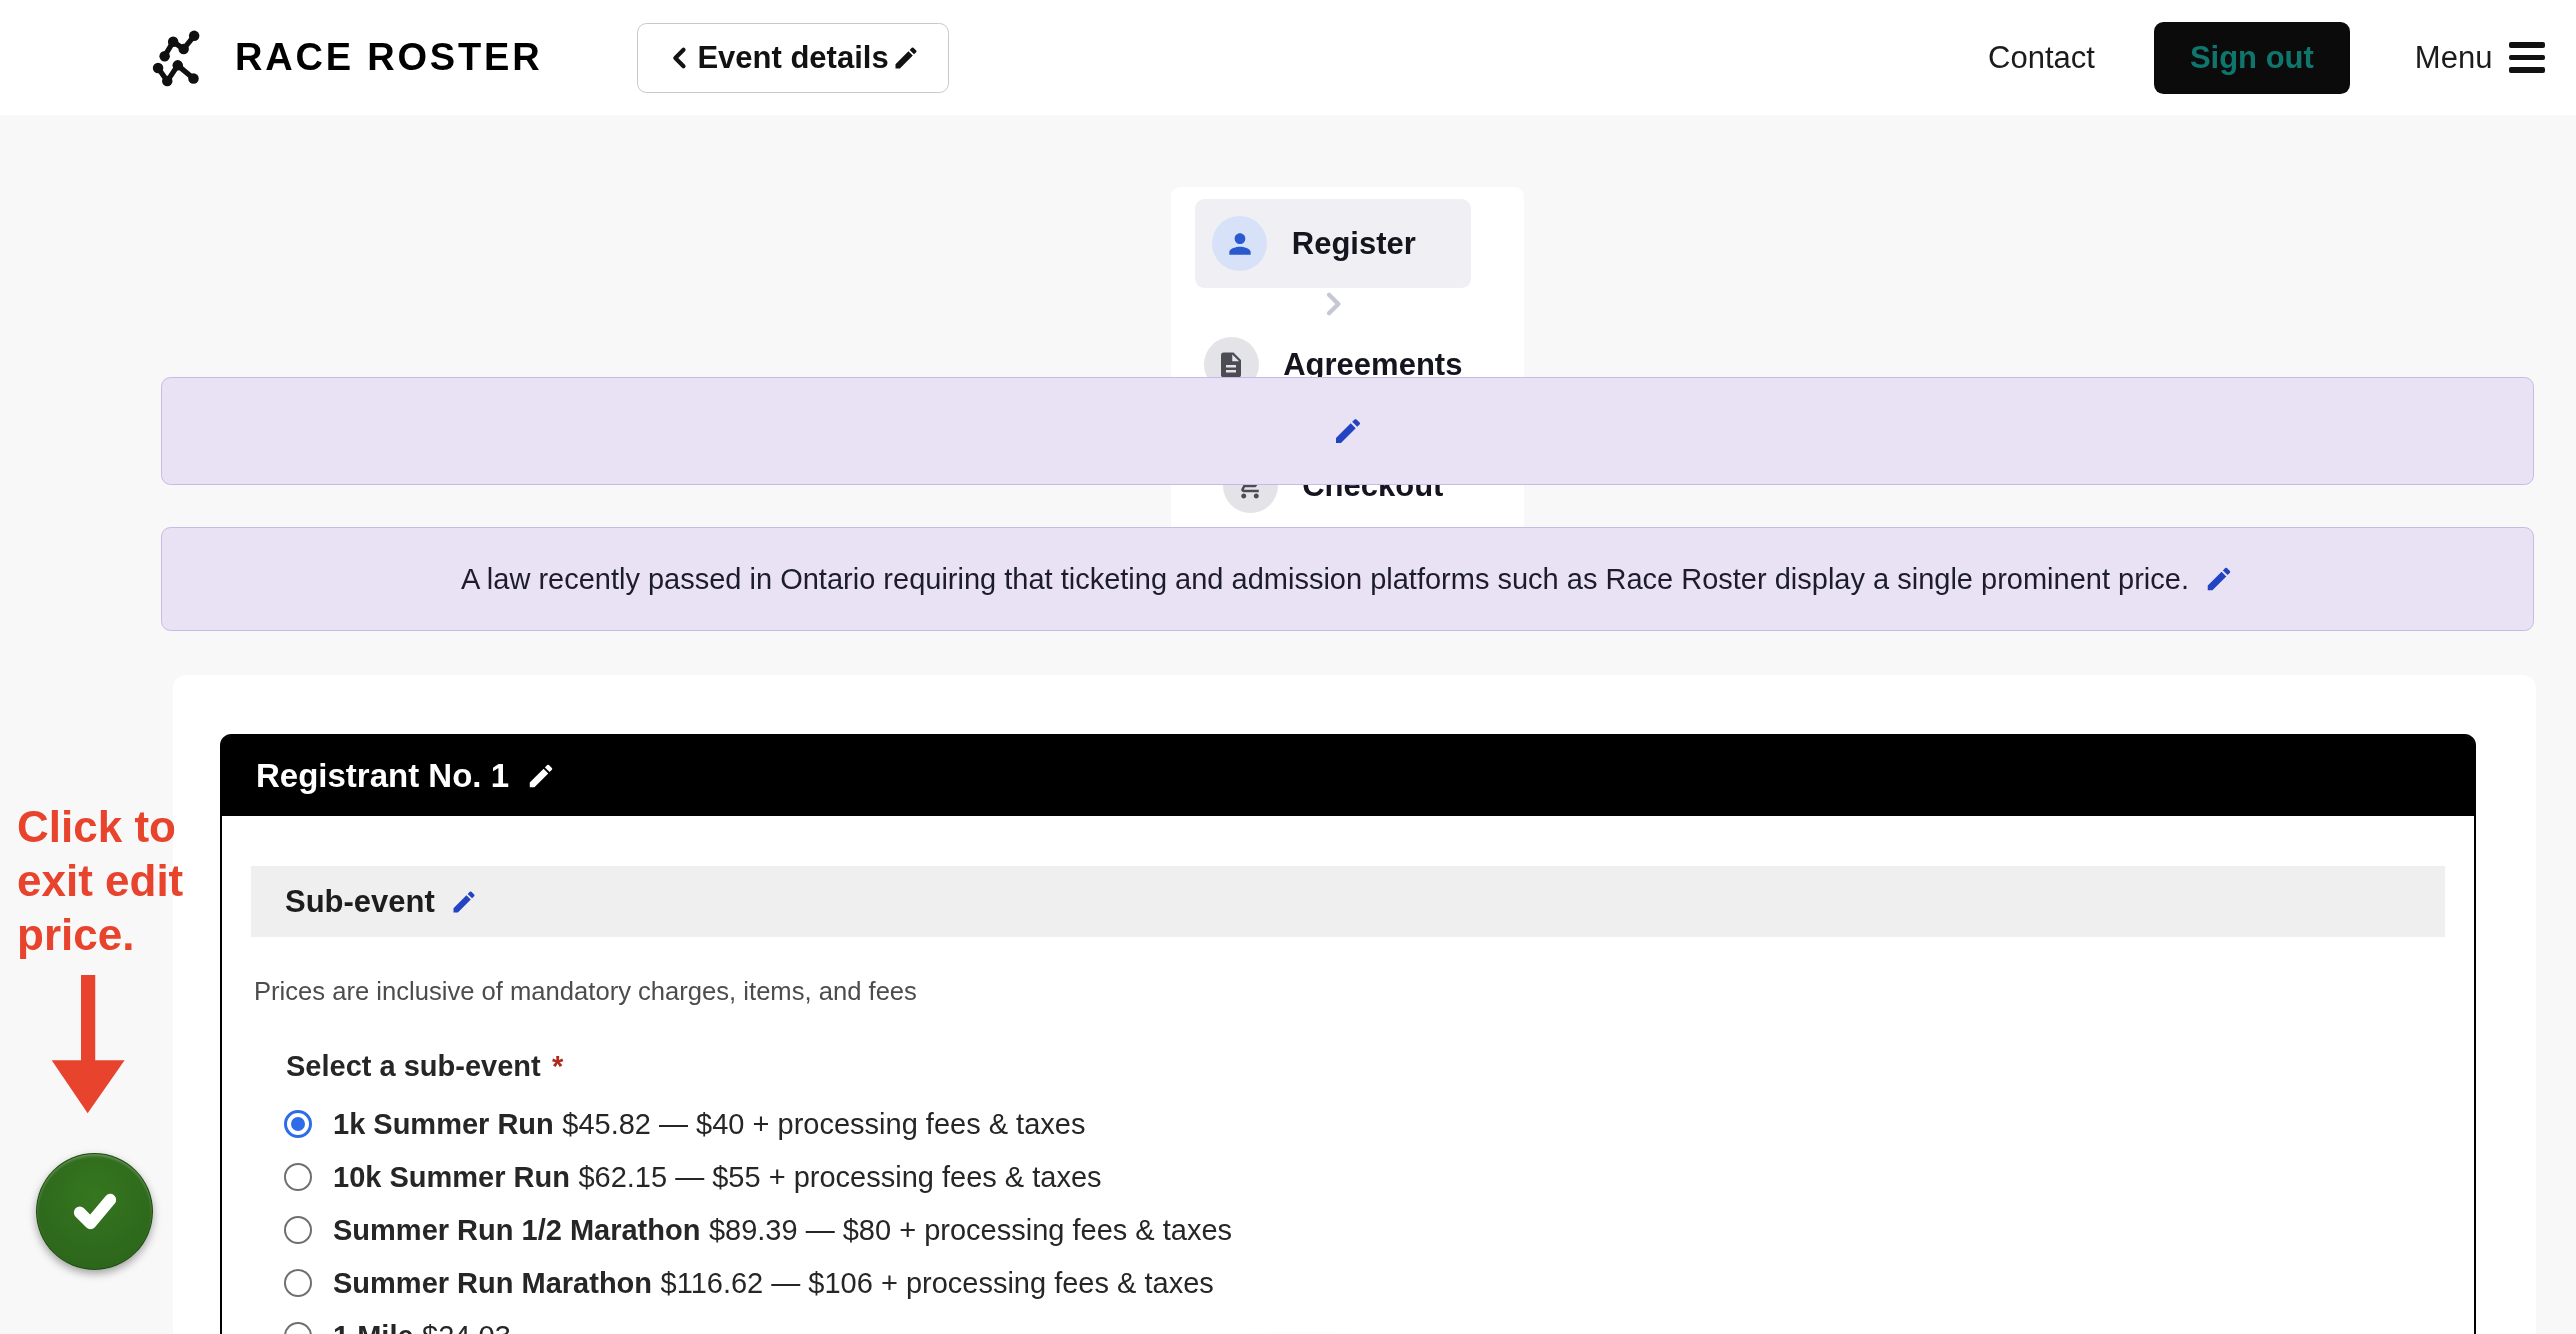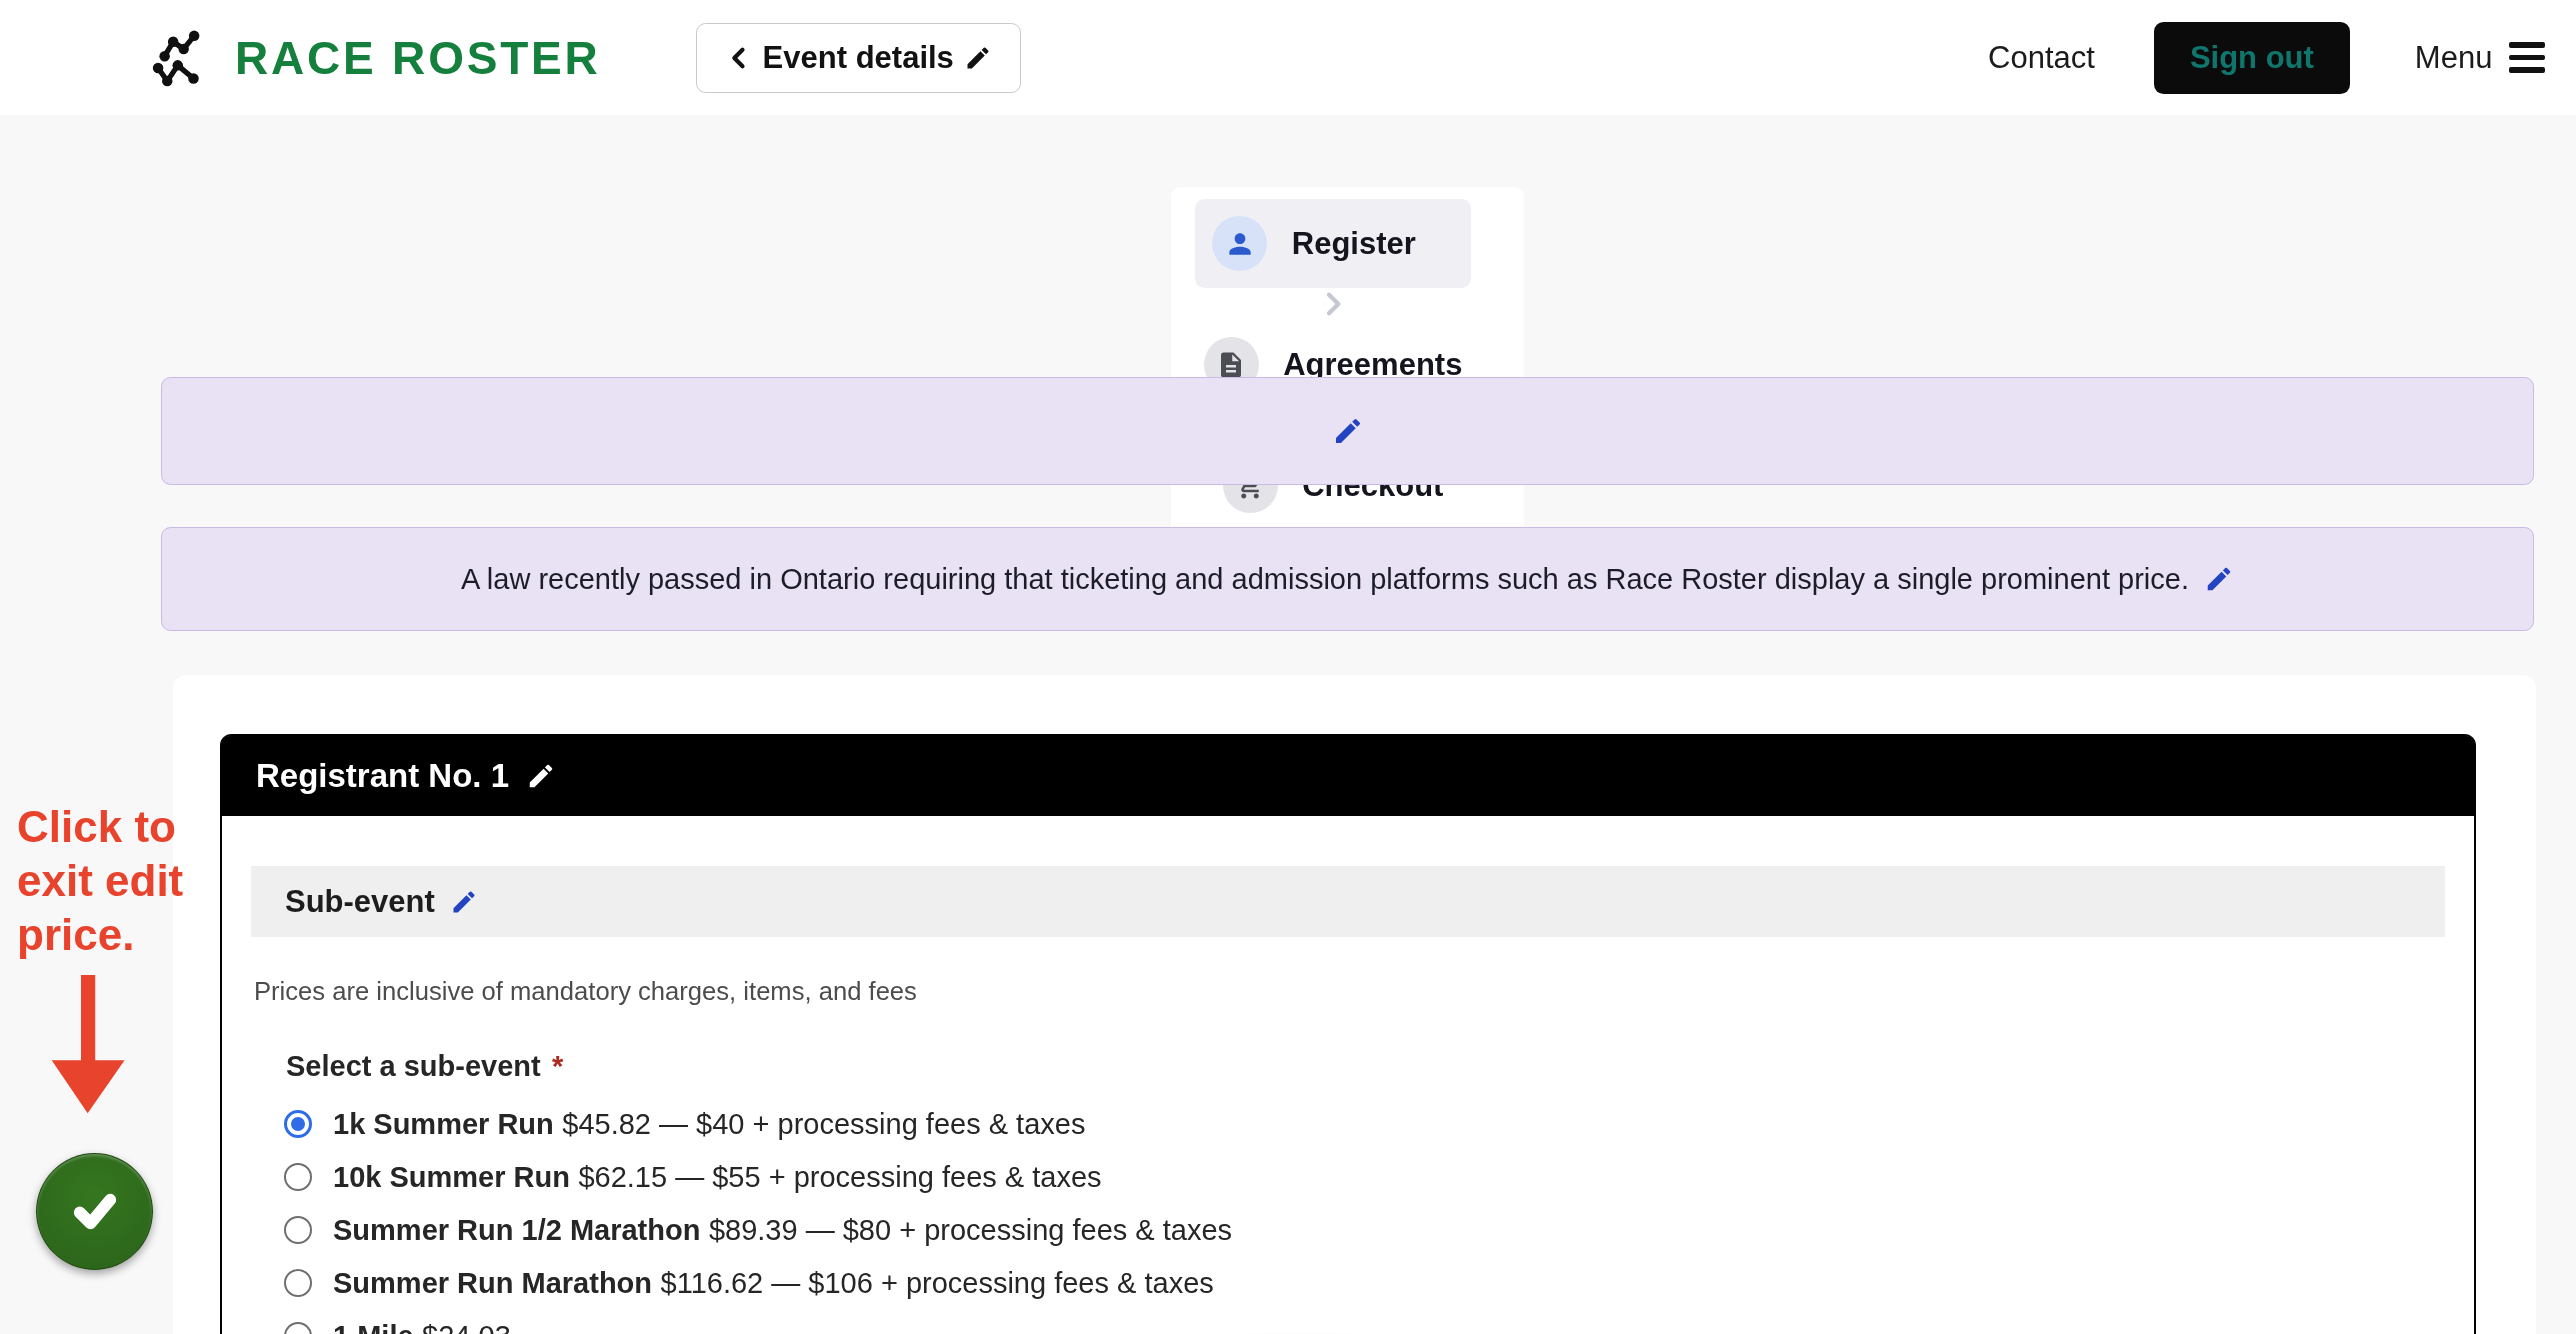--- a/index.html
+++ b/index.html
@@ -3,22 +3,22 @@
 <meta charset="utf-8">
 <style>
   html,body{margin:0;padding:0;}
   body{font-family:"Liberation Sans",sans-serif;background:#f8f8f9;}
   .page{position:relative;width:2576px;height:1334px;background:#f8f8f9;overflow:hidden;}
 
   
   .top-nav{position:absolute;top:0;left:0;width:2576px;height:115px;background:#ffffff;
     display:flex;align-items:center;box-sizing:border-box;padding:0 24.6px 0 150px;}
   .logo{display:flex;align-items:center;gap:19px;cursor:pointer;}
-  .logo-text{font-size:46px;font-weight:bold;letter-spacing:2.8px;color:#15803d;}
-  .event-details-btn{margin-left:95px;height:70px;display:flex;align-items:center;gap:10px;
+  .logo-text{font-size:38px;font-weight:bold;letter-spacing:2.8px;color:#000000;}
+  .event-details-btn{margin-left:95px;height:70px;display:flex;align-items:center;gap:3px;
     background:#fff;border:1.9px solid #c9c9c9;border-radius:9.5px;padding:0 28px;
     font-size:31px;font-weight:bold;color:#121212;font-family:inherit;cursor:pointer;}
   .nav-right{margin-left:auto;display:flex;align-items:center;gap:59px;}
   .contact-link{font-size:31px;color:#1b1b1b;cursor:pointer;text-decoration:none;}
   .sign-out-btn{background:#0b0b0b;color:#0f766e;border:none;border-radius:9.5px;height:72px;
     padding:0 36px;font-size:31px;font-weight:600;font-family:Liberation Sans, sans-serif;cursor:pointer;}
   .menu-btn{display:flex;align-items:center;gap:17px;font-size:31px;color:#1b1b1b;
     background:none;border:none;font-family:inherit;cursor:pointer;}
   .hamburger{display:flex;flex-direction:column;gap:6.6px;}
   .hamburger span{display:block;width:36px;height:5.7px;background:#111;border-radius:1.9px;}

